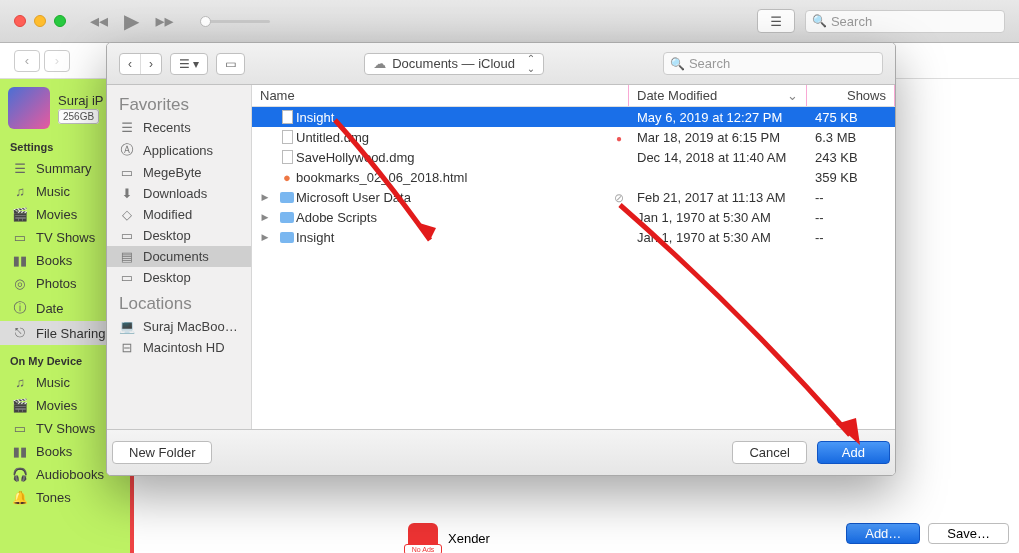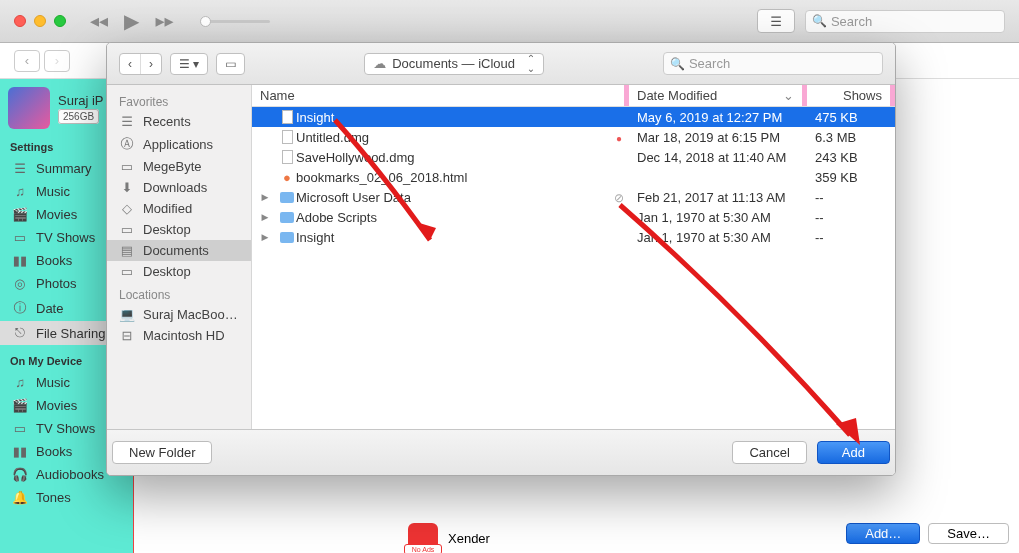--- a/index.html
+++ b/index.html
@@ -18,21 +18,21 @@
 .search-box{background:#fafafa;border:1px solid #ccc;border-radius:4px;padding:3px 6px;color:#999;width:200px;display:flex;align-items:center;gap:4px}
 .vol{display:flex;align-items:center;gap:6px;color:#8b8b8b;margin-left:18px}
 .vol-track{width:70px;height:3px;background:#c9c9c9;border-radius:2px;position:relative}
 .vol-knob{position:absolute;left:0;top:-4px;width:11px;height:11px;background:#fff;border:1px solid #bbb;border-radius:50%}
 
 
 .toolbar2{height:36px;border-bottom:1px solid #ddd;display:flex;align-items:center;padding:0 14px;gap:4px;background:#fff}
 .nav-chip{width:26px;height:22px;border:1px solid #ccc;border-radius:4px;background:#fff;display:flex;align-items:center;justify-content:center;color:#aaa;font-size:13px}
 
 .body{flex:1;display:flex;overflow:hidden}
-.sidebar{width:134px;background:#5eead4;border-right:1px solid #ef4444;overflow:hidden;font-size:13px;color:#333}
+.sidebar{width:134px;background:#bef264;border-right:4px solid #ef4444;overflow:hidden;font-size:13px;color:#333}
 .side-head{display:flex;align-items:center;gap:8px;padding:8px}
 .phone-thumb{width:42px;height:42px;background:linear-gradient(135deg,#4a6fd4,#e85a9e);border-radius:6px}
 .badge{border:1px solid #bbb;border-radius:3px;padding:1px 4px;font-size:10px;color:#555;background:#fff}
 .side-section{padding:4px 10px;font-size:11px;font-weight:600;color:#333}
 .side-item{display:flex;align-items:center;gap:8px;padding:4px 12px;color:#333}
 .side-item.sel{background:#dcdcdc}
 .si-icon{width:16px;color:#666;display:flex;justify-content:center}
 
 .content{flex:1;position:relative;background:#fff}
 
@@ -41,28 +41,28 @@
 .dlg-tb{height:42px;background:linear-gradient(#f2f2f2,#e4e4e4);border-bottom:1px solid #c1c1c1;display:flex;align-items:center;padding:0 12px;gap:8px}
 .pill{background:#fff;border:1px solid #c0c0c0;border-radius:4px;height:22px;display:flex;align-items:center;overflow:hidden}
 .pill-b{padding:0 8px;color:#555;border-right:1px solid #ddd;height:100%;display:flex;align-items:center;font-size:12px}
 .pill-b:last-child{border-right:none}
 .loc-pill{margin:0 auto;background:#fff;border:1px solid #c0c0c0;border-radius:4px;height:22px;padding:0 8px;display:flex;align-items:center;gap:6px;color:#444;width:180px}
 .loc-pill .chev{margin-left:auto;color:#666;font-size:10px;line-height:1}
 .dlg-search{width:220px}
 
 .dlg-body{flex:1;display:flex;background:#fff;overflow:hidden}
 .dlg-side{width:145px;background:#f1f0f0;border-right:1px solid #d6d6d6;overflow-y:auto;padding-top:4px;font-size:13px;color:#424242}
-.ds-sec{font-size:12px;color:#888;padding:6px 12px 2px}
+.ds-sec{font-size:17px;color:#888;padding:6px 12px 2px}
 .ds-item{display:flex;align-items:center;gap:8px;padding:3px 12px}
 .ds-item.sel{background:#cfcfcf}
 .ds-icon{width:16px;color:#7a7a7a;display:flex;justify-content:center}
 
 .dlg-list{flex:1;display:flex;flex-direction:column}
 .cols{height:22px;border-bottom:1px solid #ddd;display:flex;align-items:center;font-size:11px;color:#444;background:#fff}
-.col{padding:8px 8px;border-right:5px solid #f9a8d4;height:100%;display:flex;align-items:center}
+.col{padding:8px 8px;border-right:1px solid #f9a8d4;height:100%;display:flex;align-items:center}
 .c-name{flex:1}.c-date{width:178px}.c-size{width:88px;justify-content:flex-end}
 .rows{flex:1;overflow-y:auto}
 .row{height:20px;display:flex;align-items:center;font-size:12px;color:#333}
 .row.sel{background:#1a6fe8;color:#fff}
 .r-arr{width:26px;text-align:center;color:#888;font-size:9px}
 .row.sel .r-arr{color:#cde}
 .r-icon{width:18px;display:flex;justify-content:center}
 .r-name{flex:1;white-space:nowrap;overflow:hidden}
 .r-dot{width:20px;text-align:center}
 .r-date{width:178px;padding:0 8px;color:#333}

